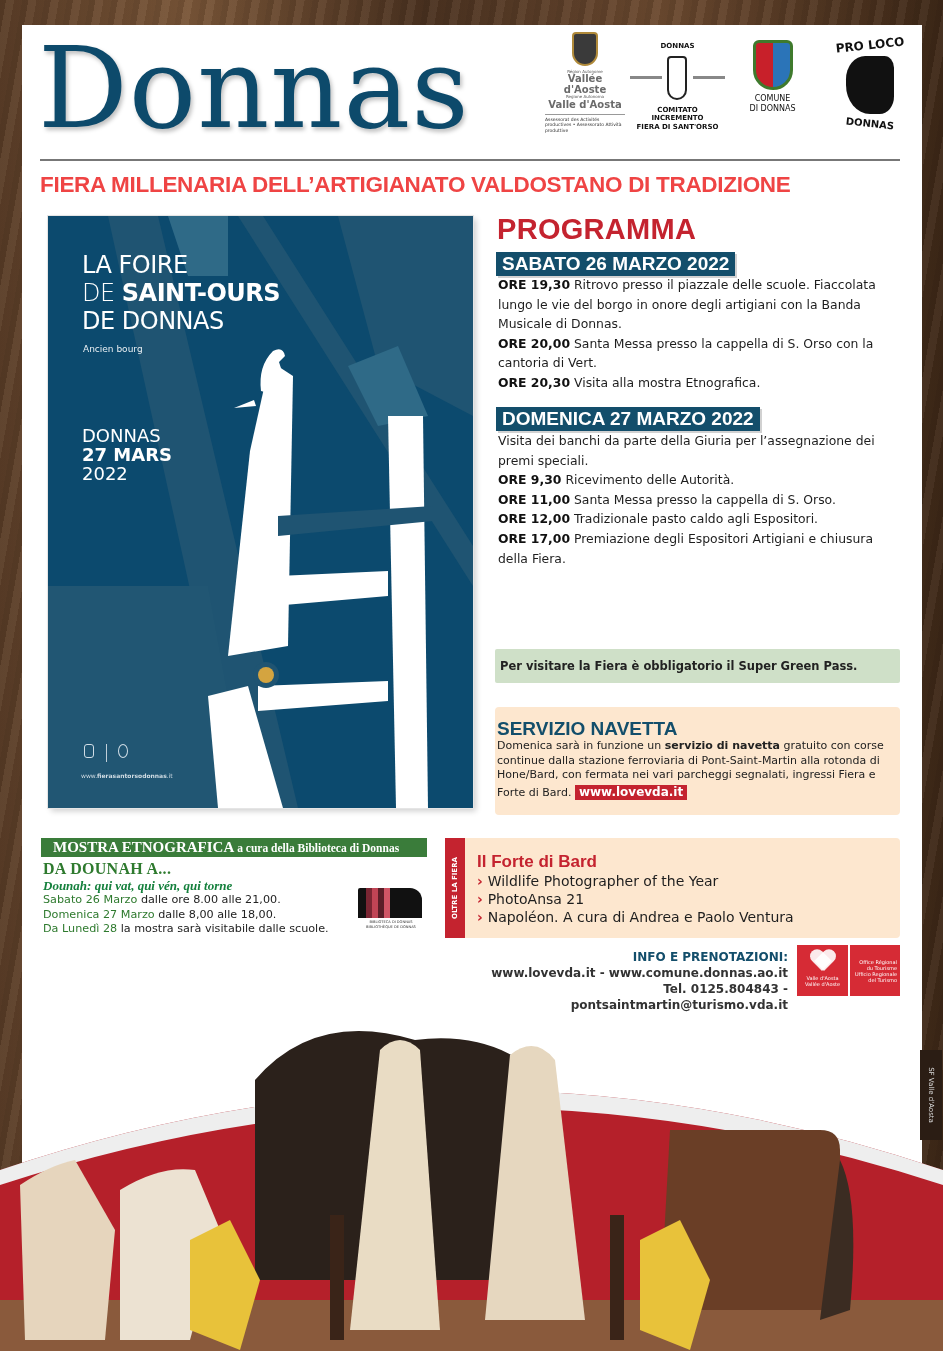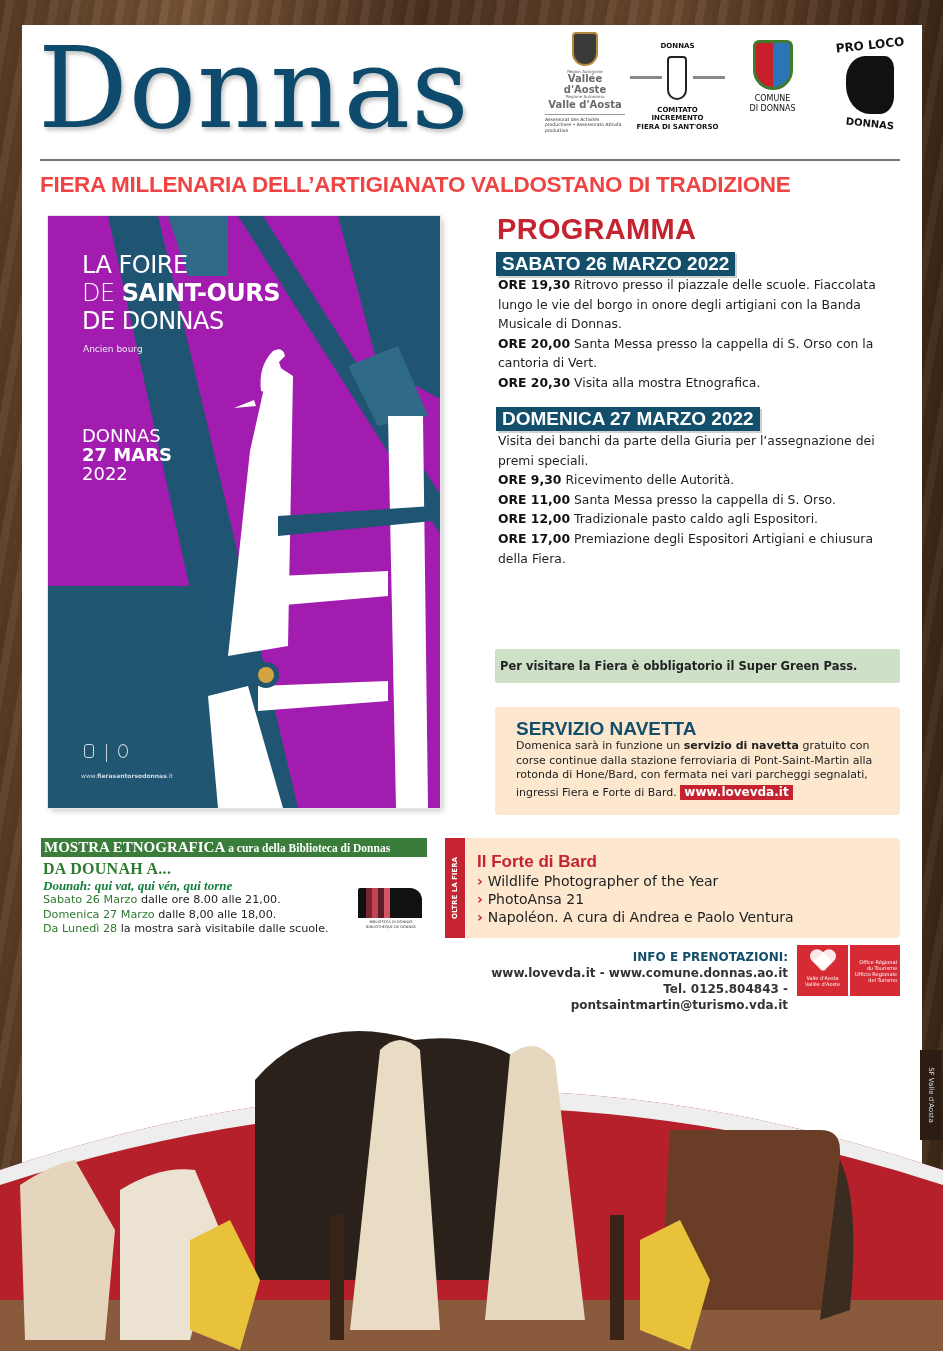--- a/index.html
+++ b/index.html
@@ -45,22 +45,22 @@
   .pro-fig { width: 48px; height: 58px; margin: 4px auto; background: #111; border-radius: 40% 20% 30% 50%; }
   .pro-bot { font-size: 10px; font-weight: bold; transform: rotate(6deg); }
   .rule { position: absolute; left: 40px; top: 159px; width: 860px; height: 2px; background: #777; }
   .subtitle {
     position: absolute; left: 40px; top: 172px; width: 862px;
     font-family: "Liberation Sans", sans-serif; font-weight: bold; font-size: 22.5px;
     color: #ef4444; letter-spacing: -0.3px; white-space: nowrap;
   }
   
   .poster {
-    position: absolute; left: 48px; top: 216px; width: 392px; height: 592px;
-    background: #a21caf; overflow: hidden;
+    position: absolute; left: 48px; top: 216px; width: 425px; height: 592px;
+    background: #0c4a6e; overflow: hidden;
     box-shadow: 0 0 0 1px #e5e5e5, 3px 3px 6px rgba(0,0,0,0.2);
   }
   .poster svg { position: absolute; left: 0; top: 0; }
   .p-title { position: absolute; left: 34px; top: 36px; color: #fff; font-family: "DejaVu Sans", sans-serif; font-weight: 200; }
   .p-t1, .p-t3 { font-size: 24px; line-height: 27px; font-weight: normal; letter-spacing: -0.5px; }
   .p-t2 { font-size: 24px; line-height: 29px; letter-spacing: -0.5px; }
   .p-t2 b { font-weight: bold; }
   .p-sub { position: absolute; left: 35px; top: 128px; font-size: 9px; color: #e8eef2; }
   .p-date { position: absolute; left: 34px; top: 210px; color: #fff; font-size: 18px; line-height: 19px; }
   .p-date b { font-weight: bold; }
@@ -78,28 +78,28 @@
   }
   .day1 { top: 252px; }
   .day2 { top: 407px; }
   .events { position: absolute; left: 498px; width: 400px; font-family: "DejaVu Sans", sans-serif; font-size: 12.4px; line-height: 19.6px; color: #1e1e1e; }
   .ev1 { top: 275px; } .ev2 { top: 431px; }
   .events p { margin: 0; }
   .events b { font-weight: bold; color: #111; }
   .events .hl { color: #1b5f82; font-weight: bold; }
   .green-pass { position: absolute; left: 495px; top: 649px; width: 405px; height: 34px;
     background: #cfe0c8; border-radius: 2px; font-weight: bold; font-size: 11.5px; line-height: 34px; padding-left: 5px; color: #222; }
-  .navetta { position: absolute; left: 495px; top: 707px; width: 405px; height: 108px; background: #fde7cf; border-radius: 4px; padding: 12px 6px 0 21px; }
+  .navetta { position: absolute; left: 495px; top: 707px; width: 405px; height: 108px; background: #fde7cf; border-radius: 4px; padding: 12px 6px 0 2px; }
   .nav-title { font-family: "Liberation Sans", sans-serif; font-weight: bold; font-size: 19px; color: #134e6b; line-height: 20px; }
   .nav-body { font-size: 11px; line-height: 14.5px; color: #222; }
   .nav-body b { font-weight: bold; }
   .nav-link { display: inline-block; margin-top: 2px; background: #c4232f; color: #fff; font-weight: bold; padding: 0 4px; font-size: 12px; line-height: 15px; }
   
   .mostra-head { position: absolute; left: 41px; top: 838px; width: 386px; height: 19px; background: #3a7c3a; color: #fff;
-    font-family: "Liberation Serif", serif; font-weight: bold; font-size: 15px; line-height: 19px; padding-left: 3px; white-space: nowrap; }
+    font-family: "Liberation Serif", serif; font-weight: bold; font-size: 15px; line-height: 19px; padding-left: 12px; white-space: nowrap; }
   .mostra-head small { font-size: 11.5px; }
   .mostra-sub { position: absolute; left: 43px; top: 860px; font-family: "Liberation Serif", serif; font-size: 16px; color: #2e7a2e; font-weight: bold; letter-spacing: 0.3px; }
   .mostra-it { position: absolute; left: 43px; top: 878px; font-family: "Liberation Serif", serif; font-style: italic; font-weight: bold; font-size: 13px; color: #15803d; }
   .mostra-lines { position: absolute; left: 43px; top: 893px; font-size: 11.2px; line-height: 14.5px; color: #222; white-space: nowrap; }
   .mostra-lines b { color: #2e7a2e; font-weight: normal; }
   .biblio { position: absolute; left: 356px; top: 888px; width: 70px; height: 44px; }
   .books { position: absolute; left: 2px; top: 0; width: 64px; height: 30px;
     background: linear-gradient(90deg, #111 0 8px, #7a2633 8px 14px, #c04455 14px 20px, #5a1e28 20px 26px, #d05566 26px 32px, #111 32px 64px); border-radius: 2px 12px 0 0; }
   .biblio-t { position: absolute; left: 0; top: 32px; width: 70px; font-size: 3.6px; line-height: 4.5px; color: #333; text-align: center; }
   

